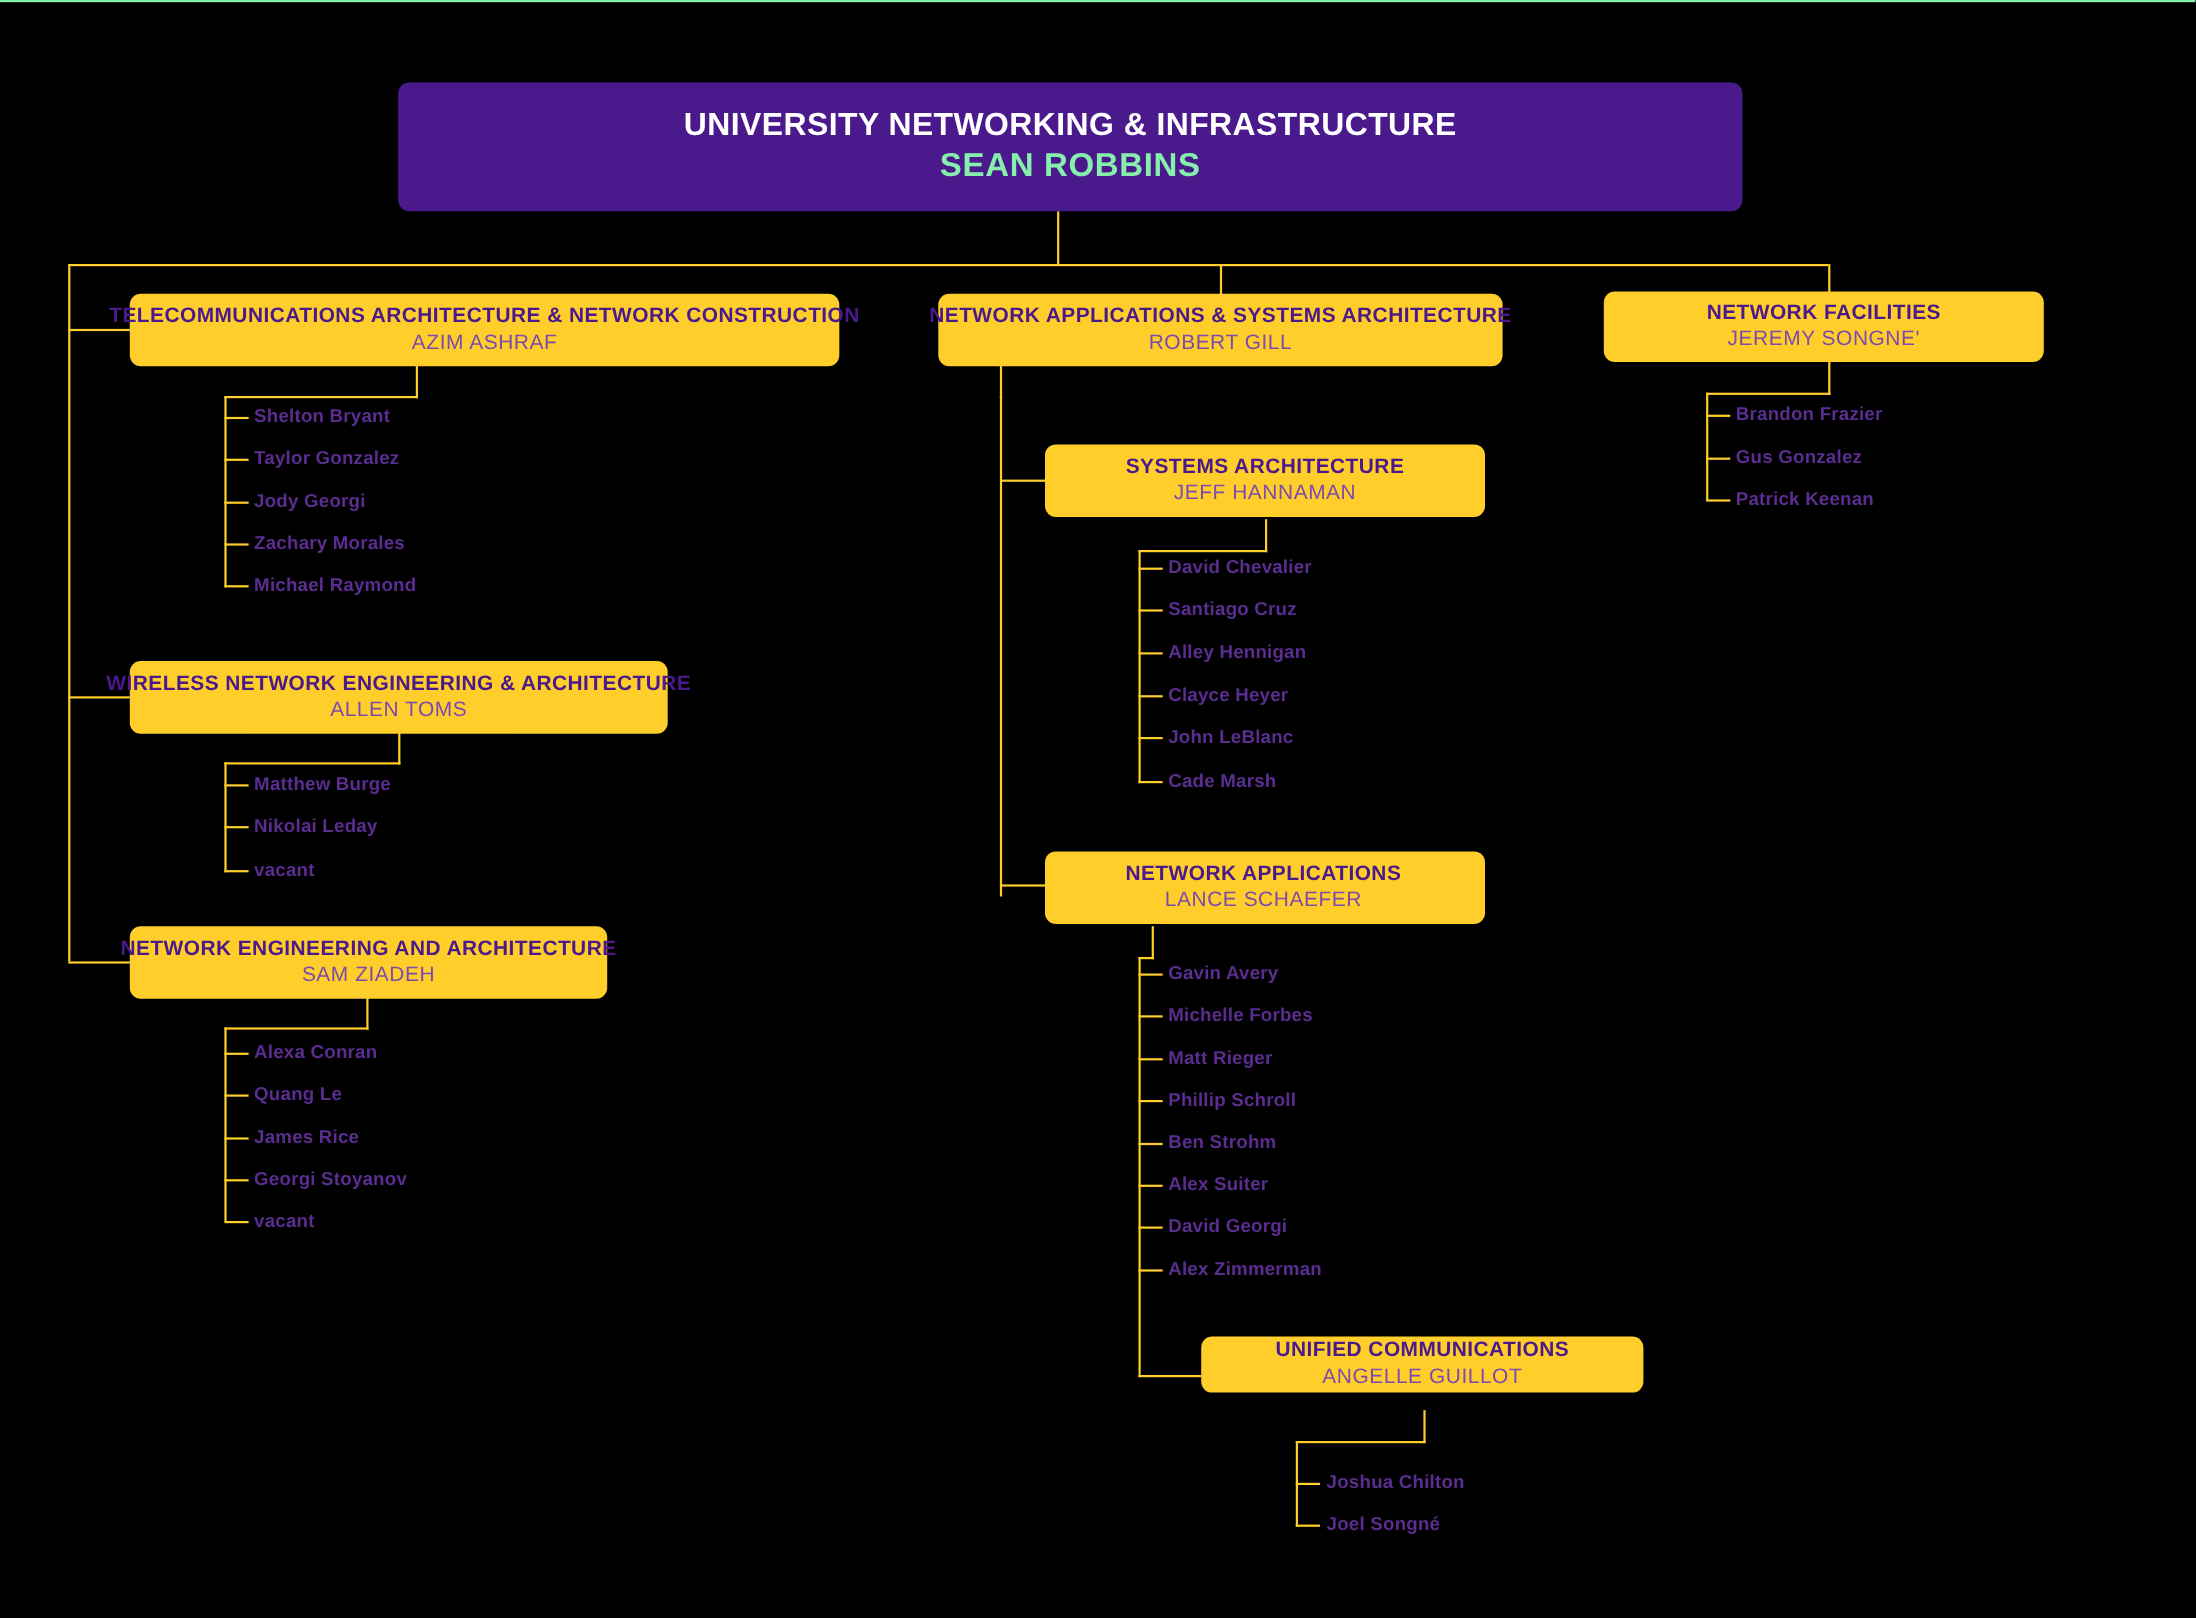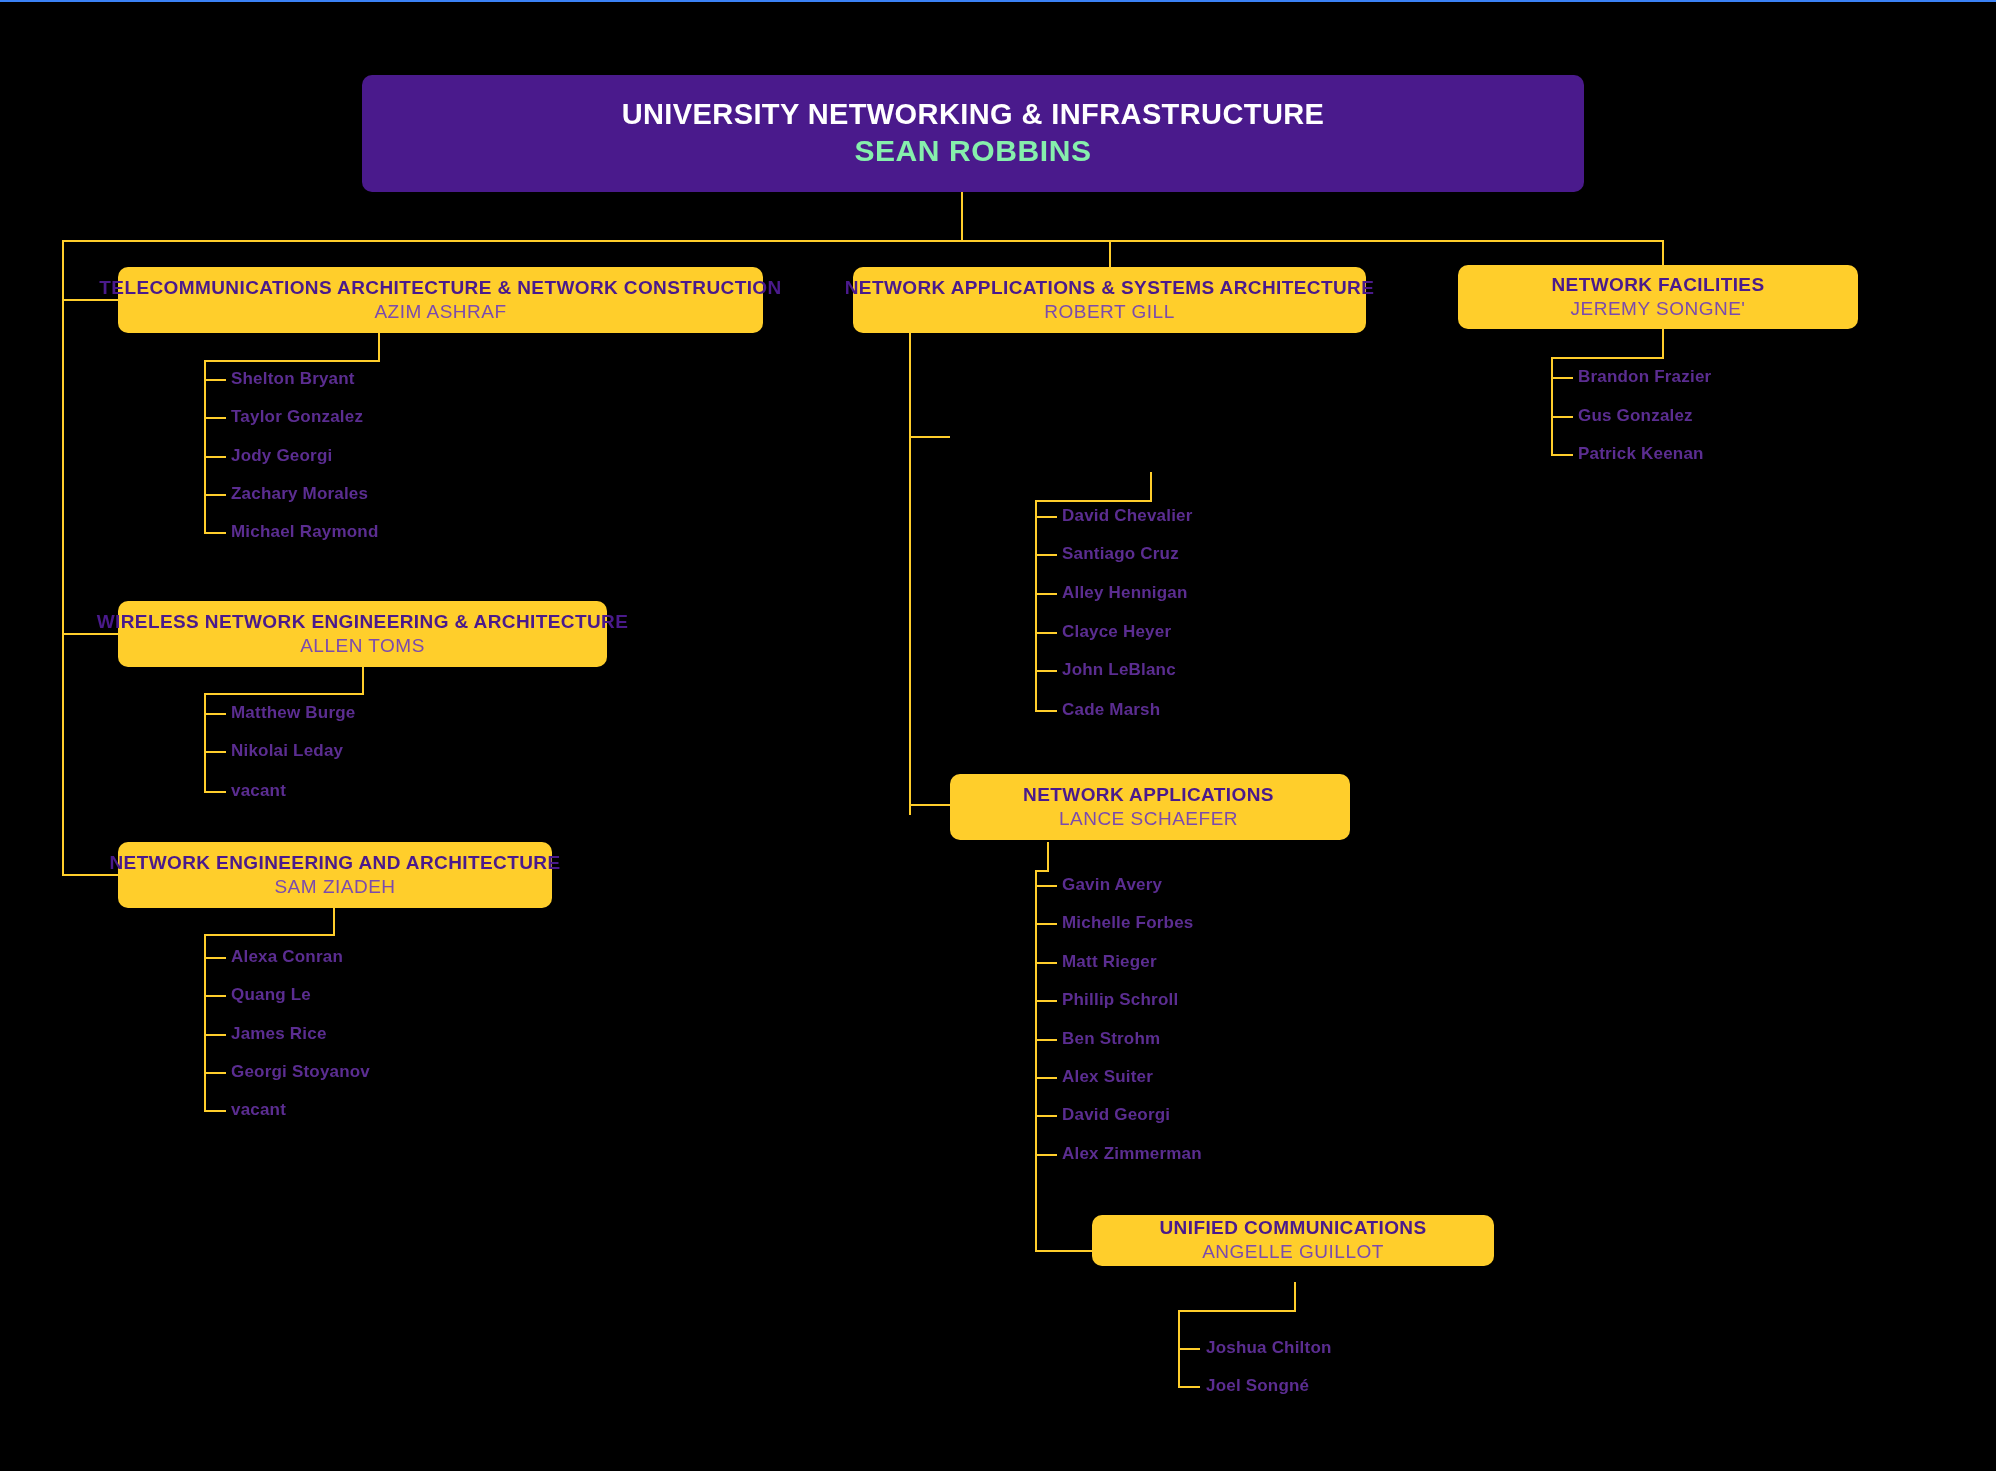--- a/index.html
+++ b/index.html
@@ -5,21 +5,21 @@
   html, body {
     margin: 0;
     padding: 0;
     background: #000000;
   }
   #page {
     position: relative;
     width: 1996px;
     height: 1471px;
     background: #000000;
-    border-top: 2px solid #3b82f6;
+    border-top: 2px solid #86efac;
     box-sizing: border-box;
     overflow: hidden;
     font-family: "Liberation Sans", sans-serif;
   }
 
   
   .node {
     position: absolute;
     border-radius: 10px;
     box-sizing: border-box;
@@ -194,20 +194,24 @@
   <div class="node dept" style="left:118px; top:840px; width:434px; height:66px;">
     <div class="title">NETWORK ENGINEERING AND ARCHITECTURE</div>
     <div class="person">SAM ZIADEH</div>
   </div>
 
   <div class="node dept" style="left:853px; top:265px; width:513px; height:66px;">
     <div class="title">NETWORK APPLICATIONS &amp; SYSTEMS ARCHITECTURE</div>
     <div class="person">ROBERT GILL</div>
   </div>
 
+  <div class="node dept" style="left:950px; top:402px; width:400px; height:66px;">
+    <div class="title">SYSTEMS ARCHITECTURE</div>
+    <div class="person">JEFF HANNAMAN</div>
+  </div>
 
   <div class="node dept" style="left:950px; top:772px; width:400px; height:66px;padding-left:19px;">
     <div class="title">NETWORK APPLICATIONS</div>
     <div class="person">LANCE SCHAEFER</div>
   </div>
 
   <div class="node dept" style="left:1092px; top:1213px; width:402px; height:51px;">
     <div class="title">UNIFIED COMMUNICATIONS</div>
     <div class="person">ANGELLE GUILLOT</div>
   </div>

